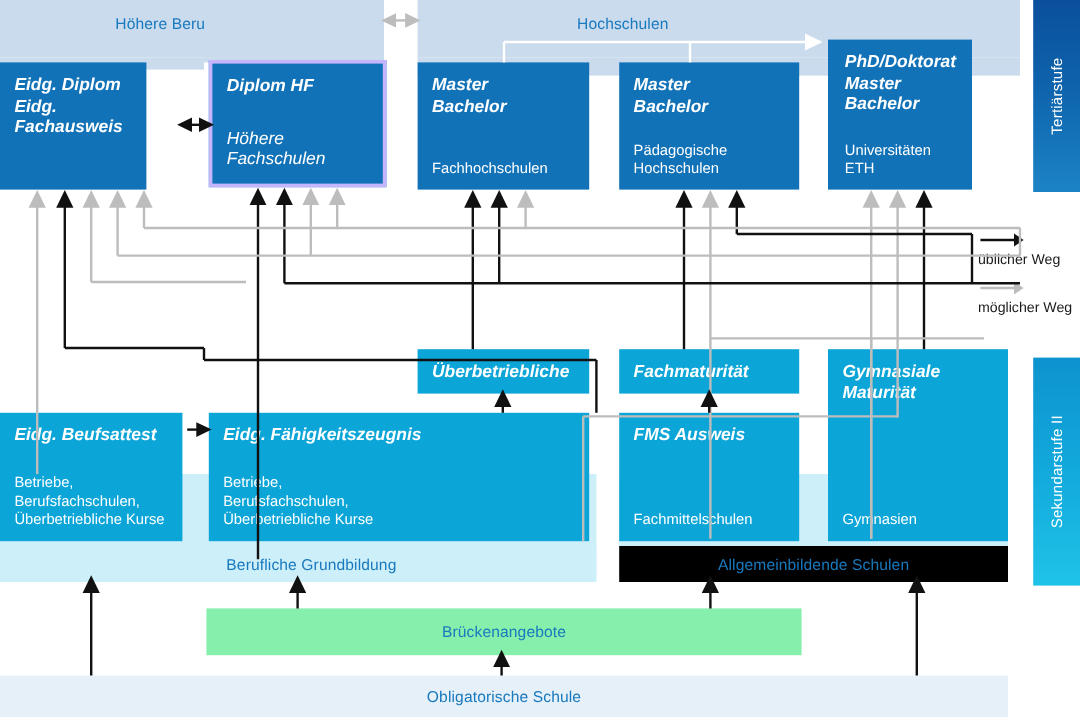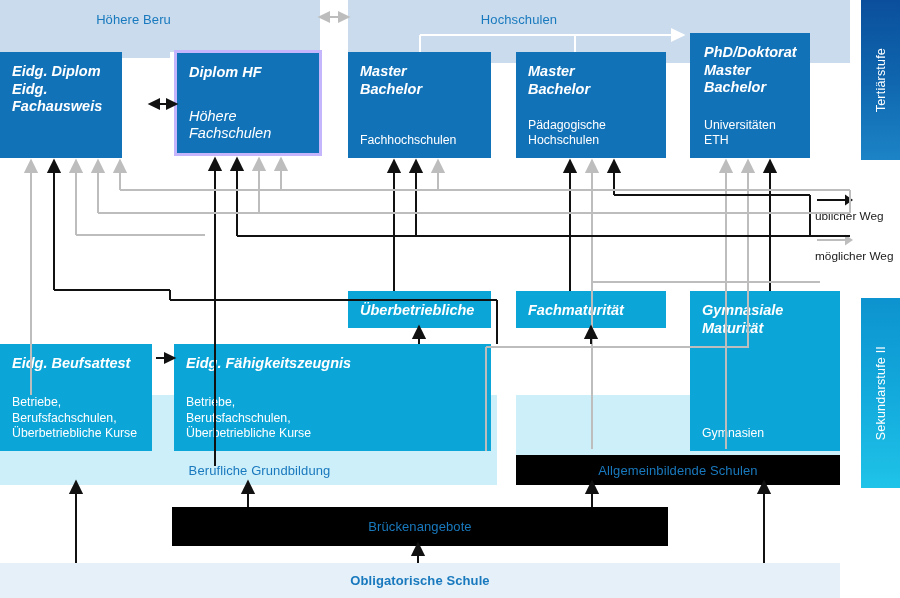--- a/index.html
+++ b/index.html
@@ -151,25 +151,25 @@
   <div class="abs" style="left:0px;top:395px;width:497px;height:85px;background:#CDEFF9;"></div>
   <div class="abs band" style="left:0px;top:455px;width:497px;height:30px;background:#CDEFF9;">
     <span style="margin-left:22px;">Berufliche Grundbildung</span>
   </div>
 
   <div class="abs" style="left:516px;top:395px;width:324px;height:85px;background:#CDEFF9;"></div>
   <div class="abs band" style="left:516px;top:455px;width:324px;height:30px;background:#000000;">
     <span>Allgemeinbildende Schulen</span>
   </div>
 
-  <div class="abs band" style="left:172px;top:507px;width:496px;height:39px;background:#000000;">
+  <div class="abs band" style="left:172px;top:507px;width:496px;height:39px;background:#86efac;">
     <span>Brückenangebote</span>
   </div>
 
-  <div class="abs band" style="left:0px;top:563px;width:840px;height:35px;background:#E5F0F8;font-weight:bold;">
+  <div class="abs band" style="left:0px;top:563px;width:840px;height:35px;background:#E5F0F8;">
     <span>Obligatorische Schule</span>
   </div>
 
   <div class="abs qbox secondary" style="left:348px;top:291px;width:143px;height:37px;">
     <div class="title">Überbetriebliche</div>
   </div>
 
   <div class="abs qbox secondary" style="left:516px;top:291px;width:150px;height:37px;">
     <div class="title">Fachmaturität</div>
   </div>
@@ -187,20 +187,24 @@
 Überbetriebliche Kurse</div>
   </div>
 
   <div class="abs qbox secondary" style="left:174px;top:344px;width:317px;height:107px;">
     <div class="title">Eidg. Fähigkeitszeugnis</div>
     <div class="sub">Betriebe,
 Berufsfachschulen,
 Überbetriebliche Kurse</div>
   </div>
 
+  <div class="abs qbox secondary" style="left:516px;top:344px;width:150px;height:107px;">
+    <div class="title">FMS Ausweis</div>
+    <div class="sub">Fachmittelschulen</div>
+  </div>
 
   <div class="abs" style="left:815px;top:192px;width:95px;height:70px;">
     <svg width="40" height="16" viewBox="0 0 40 16" style="display:block;">
       <line x1="2" y1="8" x2="30" y2="8" stroke="#111111" stroke-width="2"></line>
       <polygon points="30,2.5 38,8 30,13.5" fill="#111111"></polygon>
     </svg>
     <div class="legend-label" style="margin-top:1px;">üblicher Weg</div>
     <svg width="40" height="16" viewBox="0 0 40 16" style="display:block;margin-top:9px;">
       <line x1="2" y1="8" x2="30" y2="8" stroke="#BDBDBD" stroke-width="2"></line>
       <polygon points="30,2.5 38,8 30,13.5" fill="#BDBDBD"></polygon>

